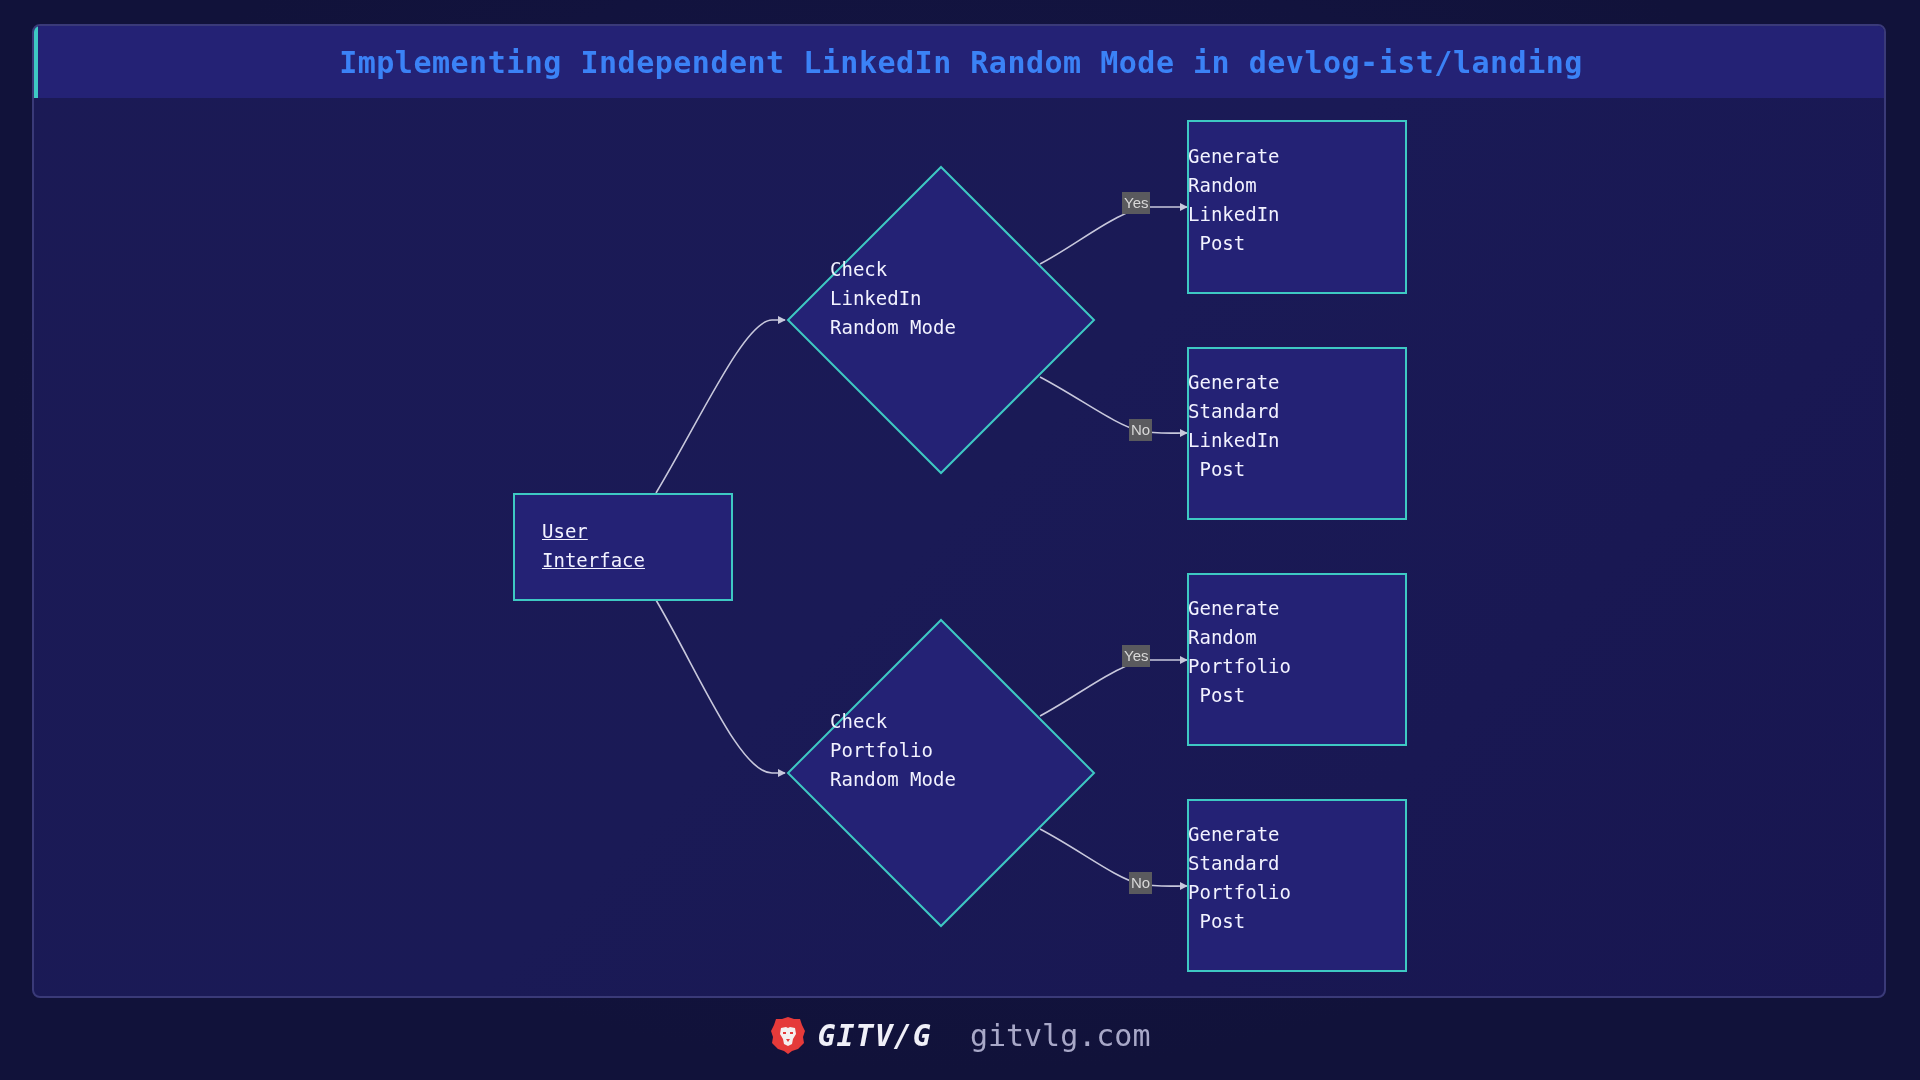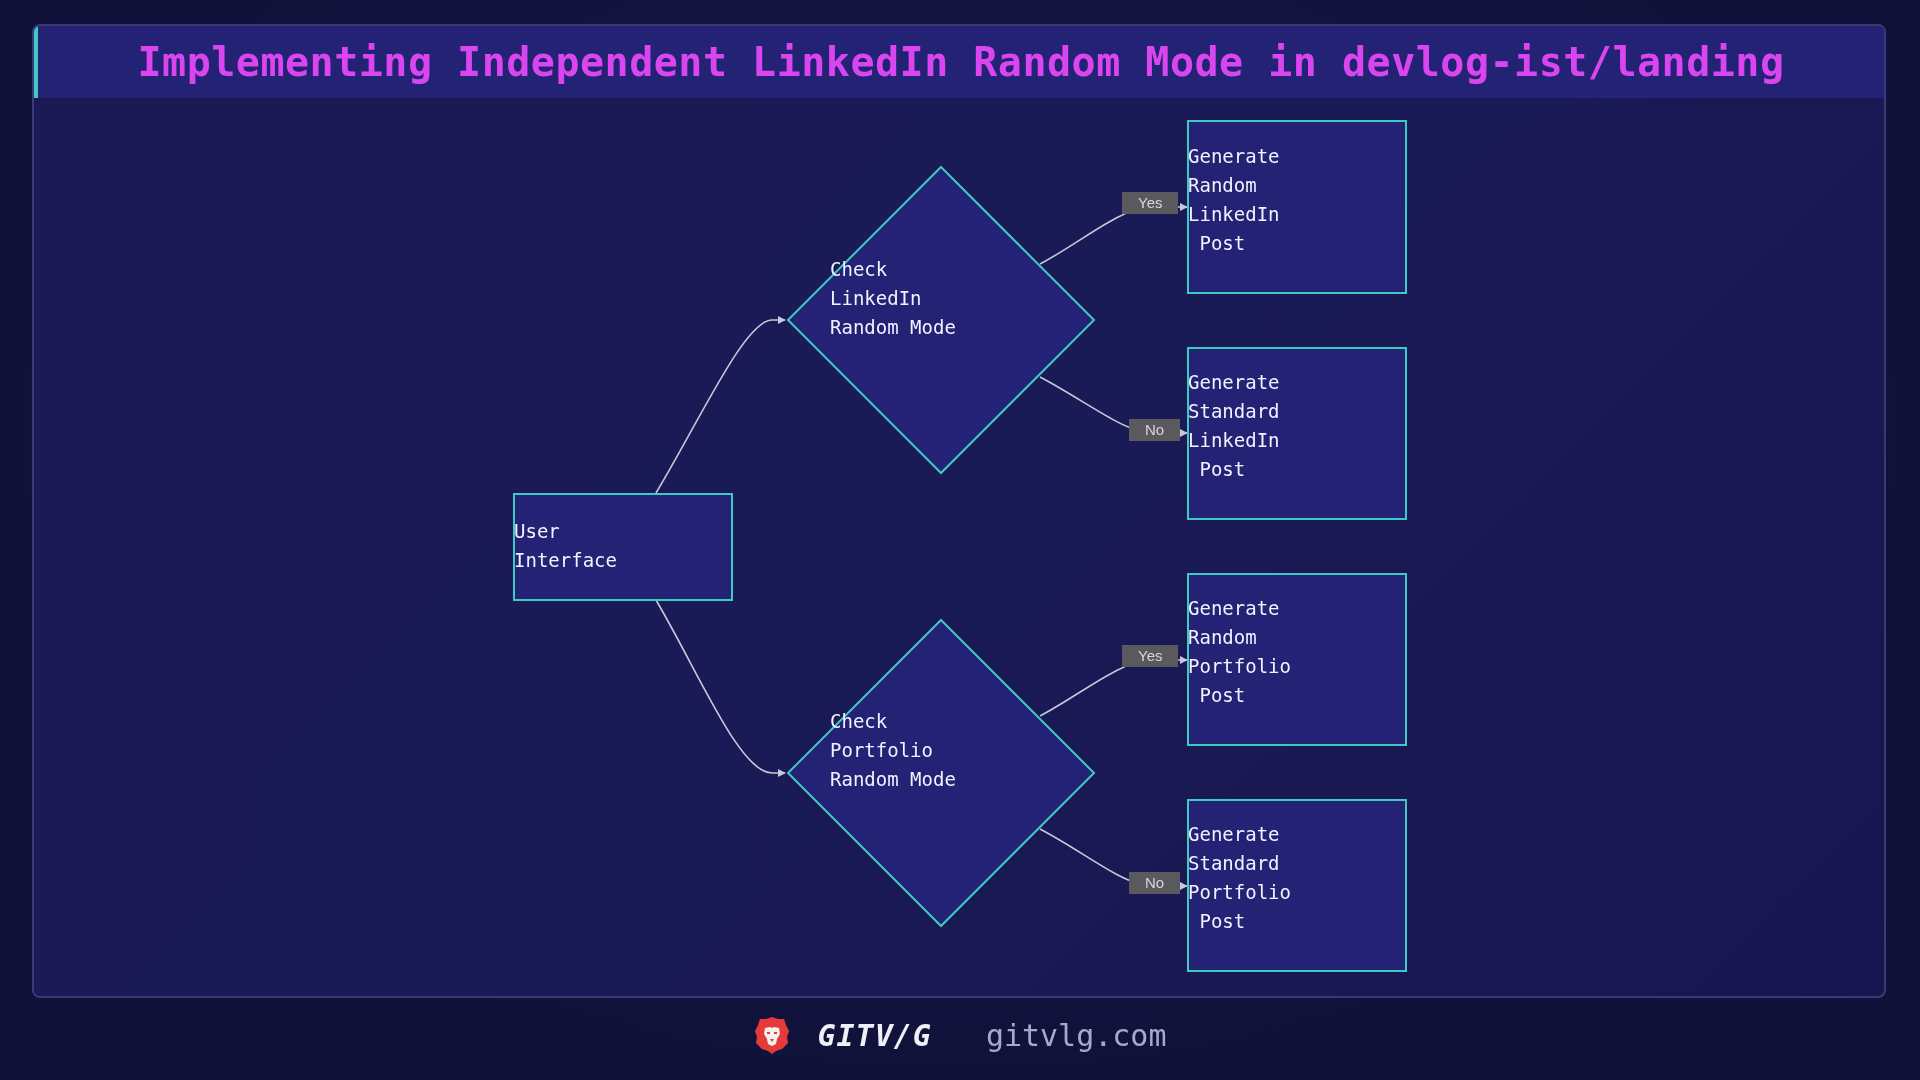--- a/index.html
+++ b/index.html
@@ -36,24 +36,24 @@
       width: 100%;
       height: 72px;
       background: #242275;
       border-left: 4px solid #3ec9c3;
       box-sizing: border-box;
       display: flex;
       align-items: center;
       justify-content: center;
     }
     .header-title {
-      color: #d946ef;
+      color: #3b82f6;
       font-family: "DejaVu Sans Mono", "Liberation Mono", monospace;
       font-weight: bold;
-      font-size: 40px;
+      font-size: 30px;
       letter-spacing: 0.5px;
       white-space: nowrap;
     }
     svg.diagram {
       position: absolute;
       left: 0;
       top: 0;
       width: 1920px;
       height: 1080px;
     }
@@ -67,33 +67,33 @@
       white-space: pre;
       pointer-events: none;
     }
     .edge-label {
       position: absolute;
       background: #5a5a5e;
       color: #d8d8d8;
       font-family: "Liberation Sans", "DejaVu Sans", sans-serif;
       font-size: 15px;
       line-height: 22px;
-      padding: 0 16px;
+      padding: 0 2px;
       height: 22px;
     }
     .footer {
       position: absolute;
       left: 0;
       top: 1010px;
       width: 1920px;
       height: 50px;
       display: flex;
       align-items: center;
       justify-content: center;
-      gap: 28px;
+      gap: 12px;
     }
     .logo-icon {
       width: 36px;
       height: 40px;
       display: inline-block;
     }
     .brand {
       color: #f0f0f8;
       font-family: "DejaVu Sans Mono", "Liberation Mono", monospace;
       font-weight: bold;
@@ -139,21 +139,21 @@
 
     <polygon points="941,167 1094,320 941,473 788,320" fill="#242275" stroke="#3ec9c3" stroke-width="2"></polygon>
     <polygon points="941,620 1094,773 941,926 788,773" fill="#242275" stroke="#3ec9c3" stroke-width="2"></polygon>
 
     <rect x="1188" y="121" width="218" height="172" fill="#242275" stroke="#3ec9c3" stroke-width="2"></rect>
     <rect x="1188" y="348" width="218" height="171" fill="#242275" stroke="#3ec9c3" stroke-width="2"></rect>
     <rect x="1188" y="574" width="218" height="171" fill="#242275" stroke="#3ec9c3" stroke-width="2"></rect>
     <rect x="1188" y="800" width="218" height="171" fill="#242275" stroke="#3ec9c3" stroke-width="2"></rect>
   </svg>
 
-  <div class="node-label" style="left:514px; top:517px; width:186px;">User
+  <div class="node-label" style="left:542px; top:517px; width:186px;text-decoration:underline;">User
 Interface</div>
 
   <div class="node-label" style="left:830px; top:255px; width:212px;">Check
 LinkedIn
 Random Mode</div>
   <div class="node-label" style="left:830px; top:707px; width:212px;">Check
 Portfolio
 Random Mode</div>
 
   <div class="node-label" style="left:1188px; top:142px; width:218px;">Generate

